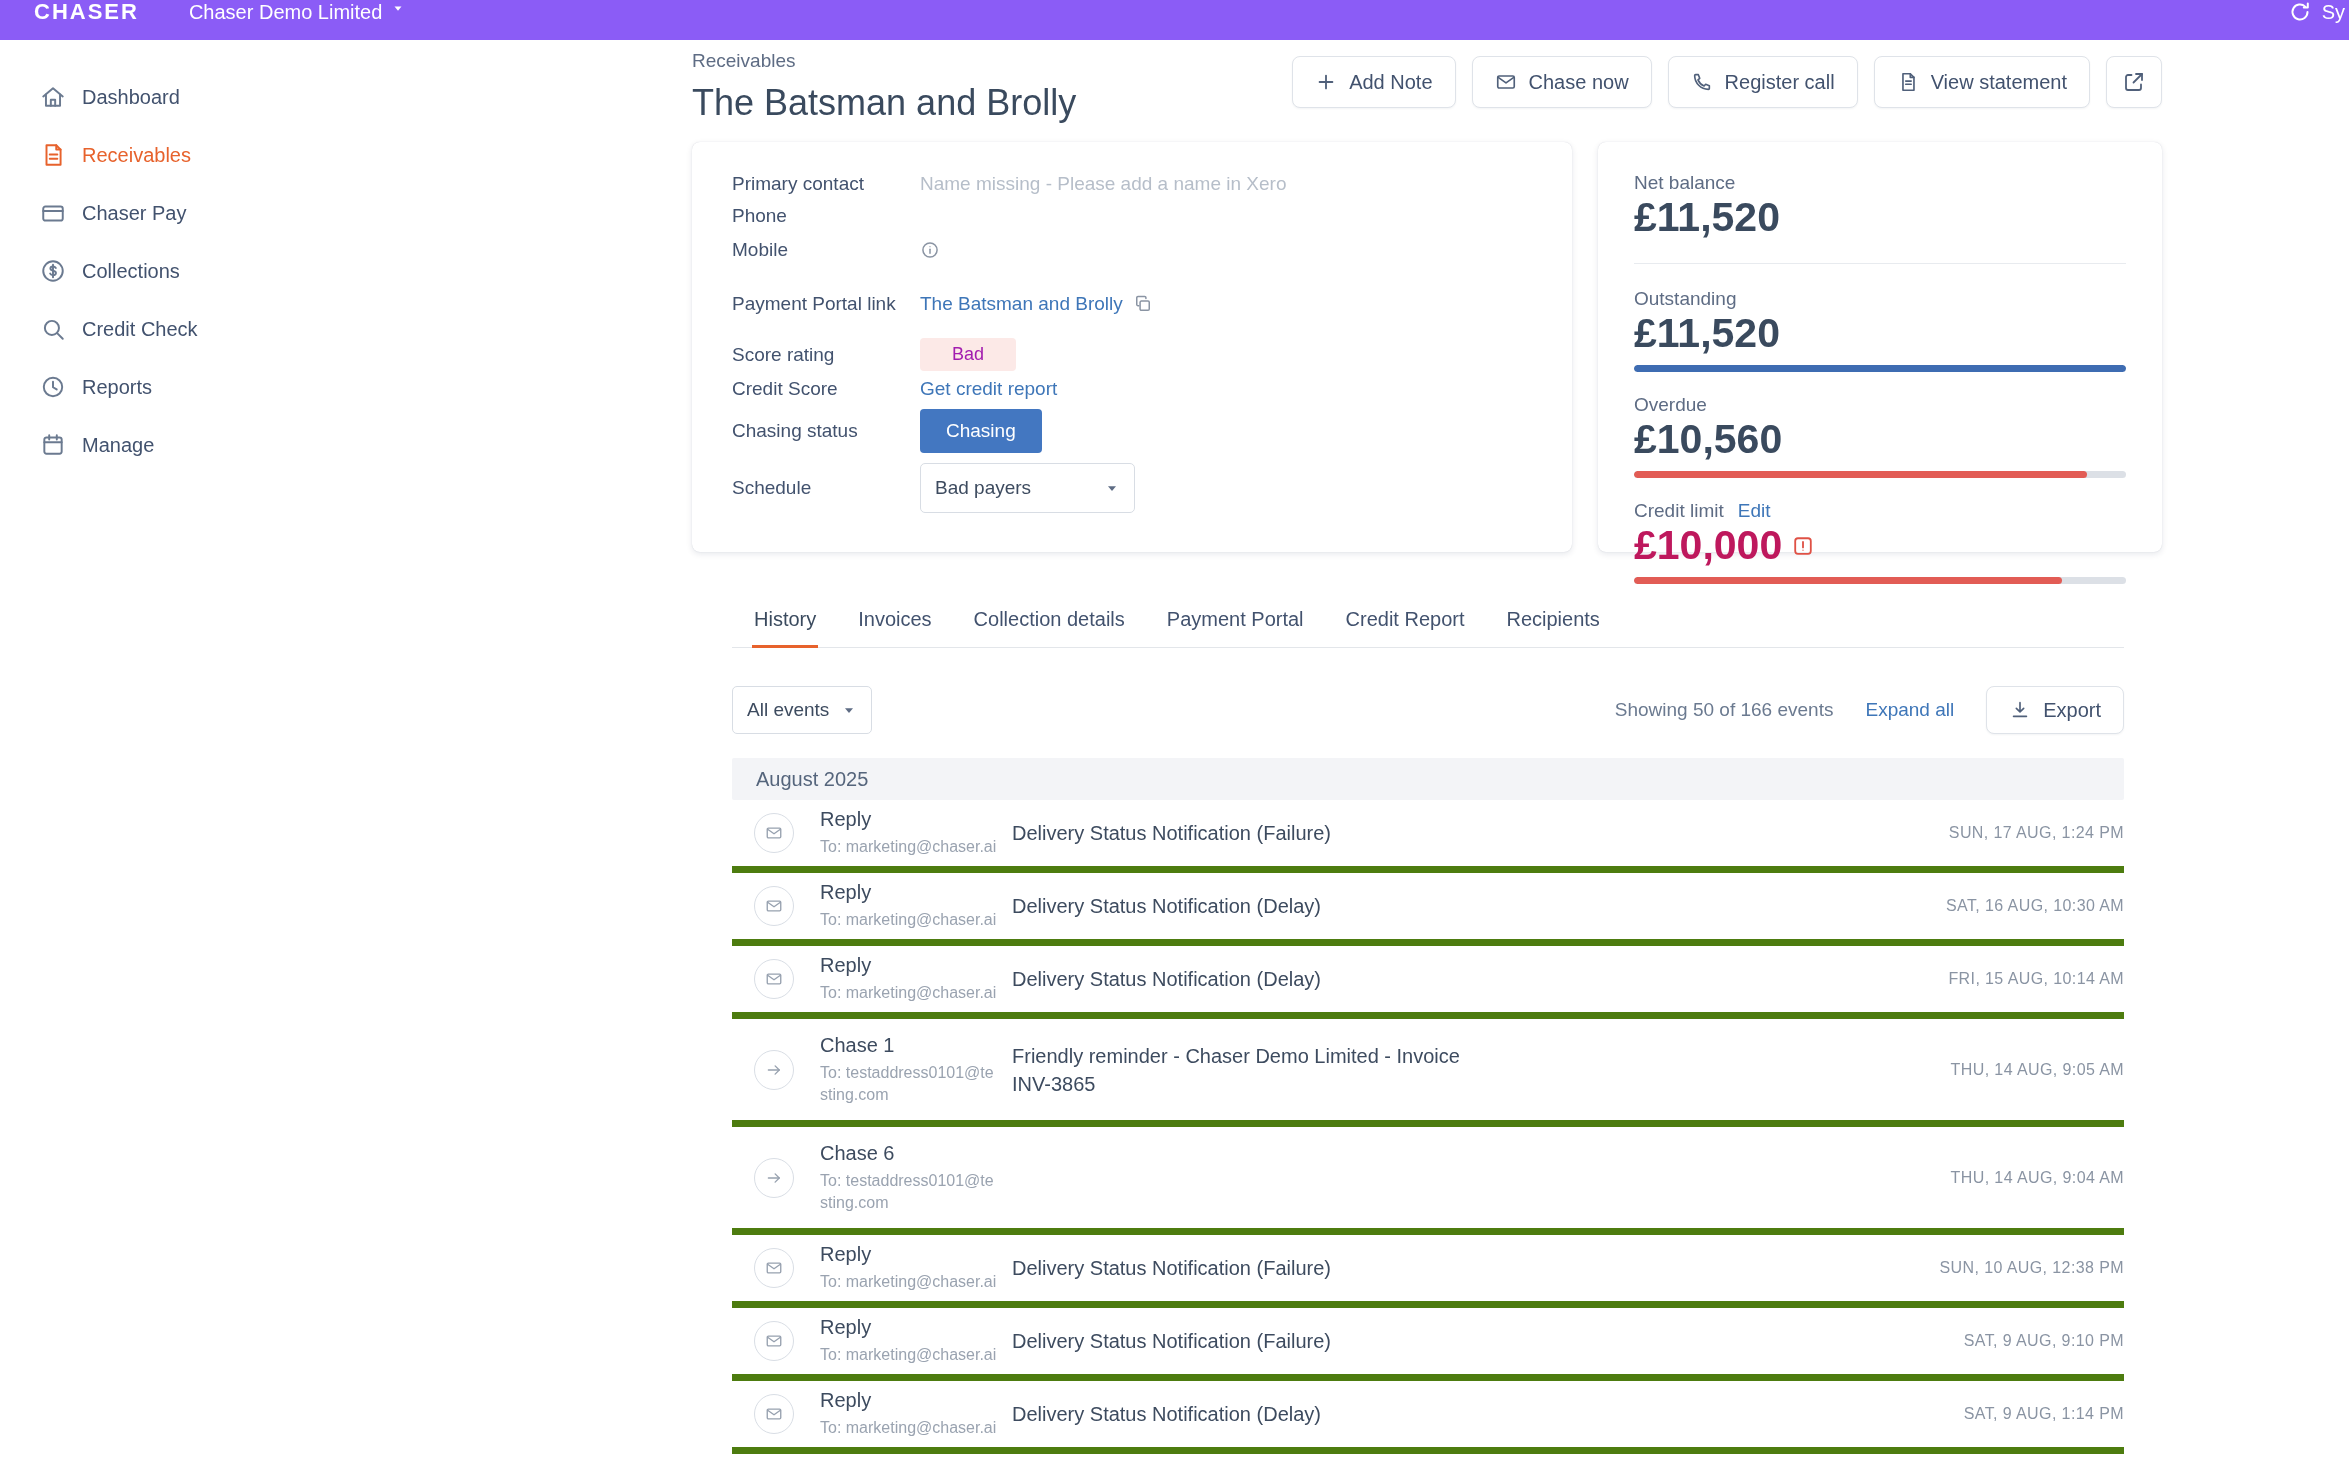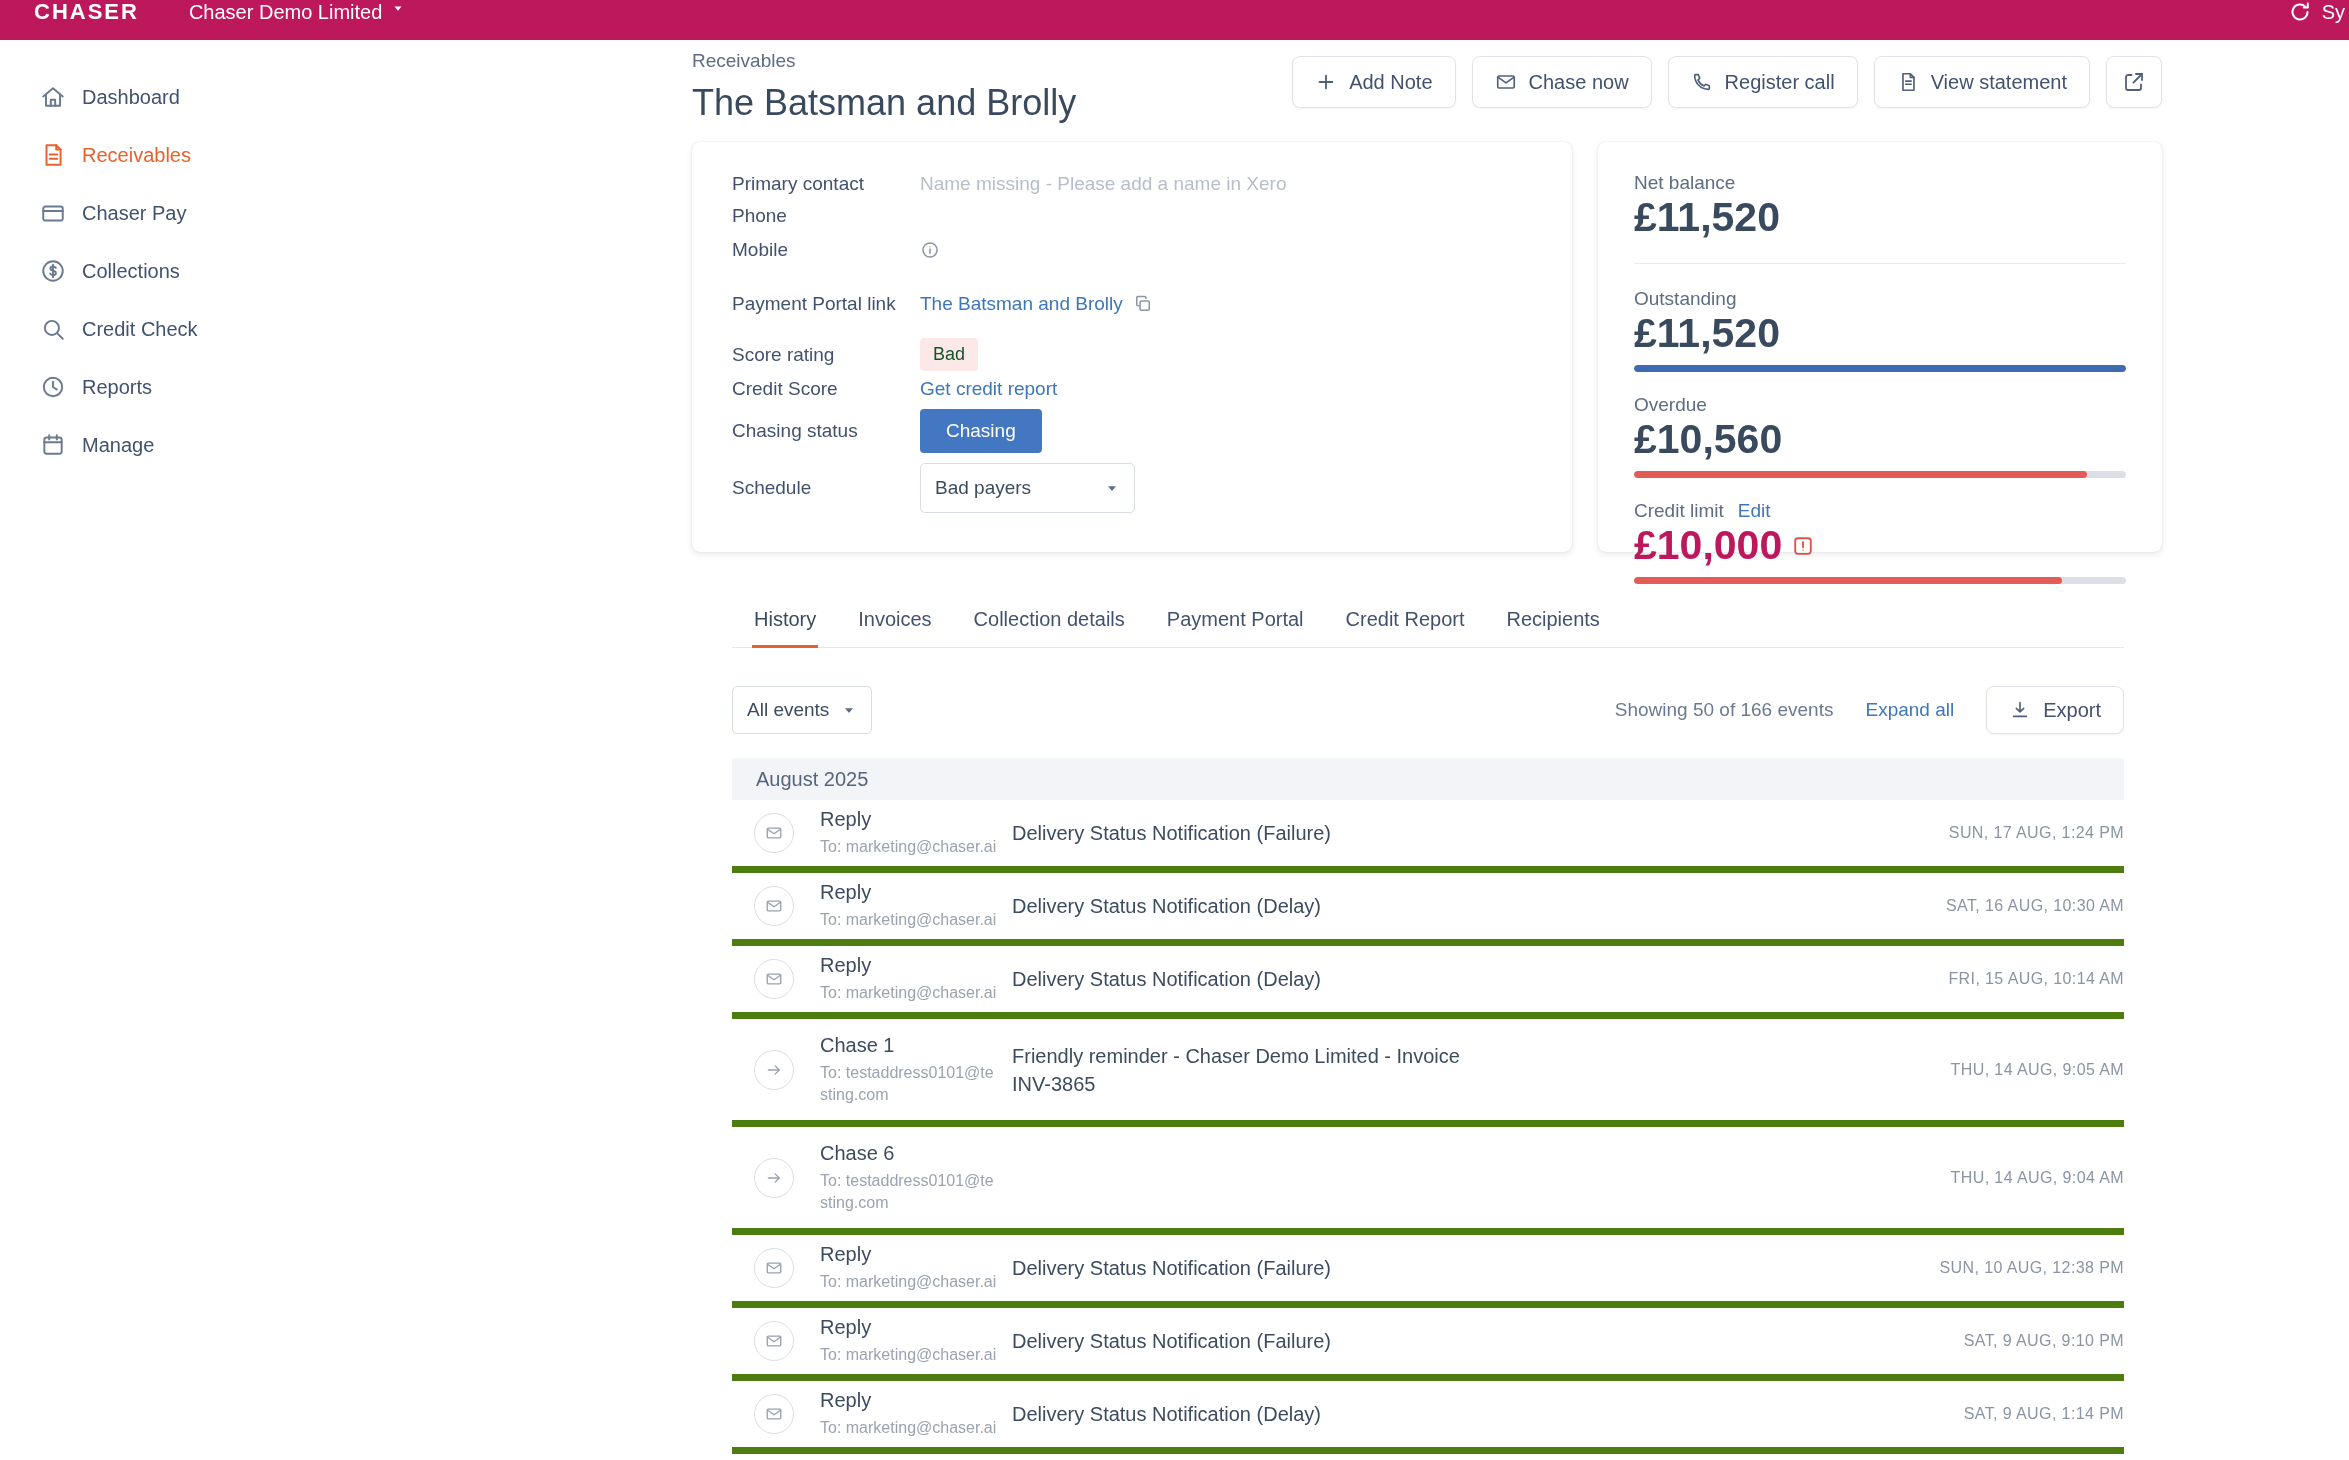--- a/index.html
+++ b/index.html
@@ -1,21 +1,21 @@
 <!DOCTYPE html>
 <html><head>
 <meta charset="utf-8">
 <style>
   *{box-sizing:border-box;margin:0;padding:0}
   html,body{width:2349px;height:1460px;overflow:hidden}
   body{font-family:"Liberation Sans","DejaVu Sans",sans-serif;background:#ffffff;color:#3d4b5f}
   svg{display:block}
 
   
-  .topbar{height:40px;background:#be185d;display:flex;align-items:center;padding:0 4px 16px 34px;color:#fff}
+  .topbar{height:40px;background:#8b5cf6;display:flex;align-items:center;padding:0 4px 16px 34px;color:#fff}
   .logo{font-size:22px;font-weight:700;letter-spacing:2px}
   .org{margin-left:50px;display:flex;align-items:flex-start;gap:9px;font-size:20px;cursor:pointer}
   .topbar-right{margin-left:auto;display:flex;align-items:center;gap:10px;font-size:20px;white-space:nowrap}
 
   
   .shell{display:flex;height:1420px}
   .sidebar{width:345px;background:#fff;padding-top:28px;flex-shrink:0}
   .nav-item{height:58px;display:flex;align-items:center;gap:16px;padding-left:40px;font-size:20px;color:#42526e;cursor:pointer}
   .nav-item svg{color:#6b7a90;flex-shrink:0}
   .nav-item.active{color:#e7622c;font-weight:500}
@@ -37,21 +37,21 @@
   .card{background:#fff;border-radius:8px;box-shadow:0 0 1px rgba(9,30,66,.18),0 2px 6px rgba(9,30,66,.10)}
   .contact-card{width:880px;height:410px;padding:26px 40px}
   .balance-card{width:564px;height:410px;padding:30px 36px}
 
   .info-row{display:grid;grid-template-columns:188px 1fr;align-items:center;min-height:32px}
   .info-label{font-size:19px;color:#42526e}
   .info-value{font-size:19px;color:#3d4b5f;display:flex;align-items:center;gap:10px}
   .placeholder{color:#b6bec9;font-size:19px}
   .link{color:#3e76b8;font-size:19px;cursor:pointer}
   .mt2{margin-top:2px}.mt4{margin-top:4px}.mt10{margin-top:10px}.mt18{margin-top:18px}.mt22{margin-top:22px}
-  .badge-bad{display:inline-block;background:#fce9e7;color:#14532d;font-size:18px;padding:6px 13px;border-radius:4px}
+  .badge-bad{display:inline-block;background:#fce9e7;color:#a21caf;font-size:18px;padding:6px 32px;border-radius:4px}
   .pill-btn{display:inline-block;color:#fff;font-size:19px;padding:11px 26px;border-radius:4px;border:none;cursor:pointer;font-family:inherit}
   .select{height:50px;border:1px solid #d8dde4;border-radius:5px;background:#fff;display:inline-flex;align-items:center;justify-content:space-between;padding:0 14px;font-size:19px;color:#3d4b5f;cursor:pointer;gap:12px}
   .schedule-select{width:215px}
   .caret{color:#5e6c84}
   .icon-muted{color:#8a94a3}
 
   
   .stat-label{font-size:19px;color:#5e6c84;display:flex;align-items:center;gap:14px}
   .stat-value{font-size:41px;font-weight:700;color:#3a4a5e;display:flex;align-items:center;gap:10px}
   .stat-value.danger{color:#be185d}

